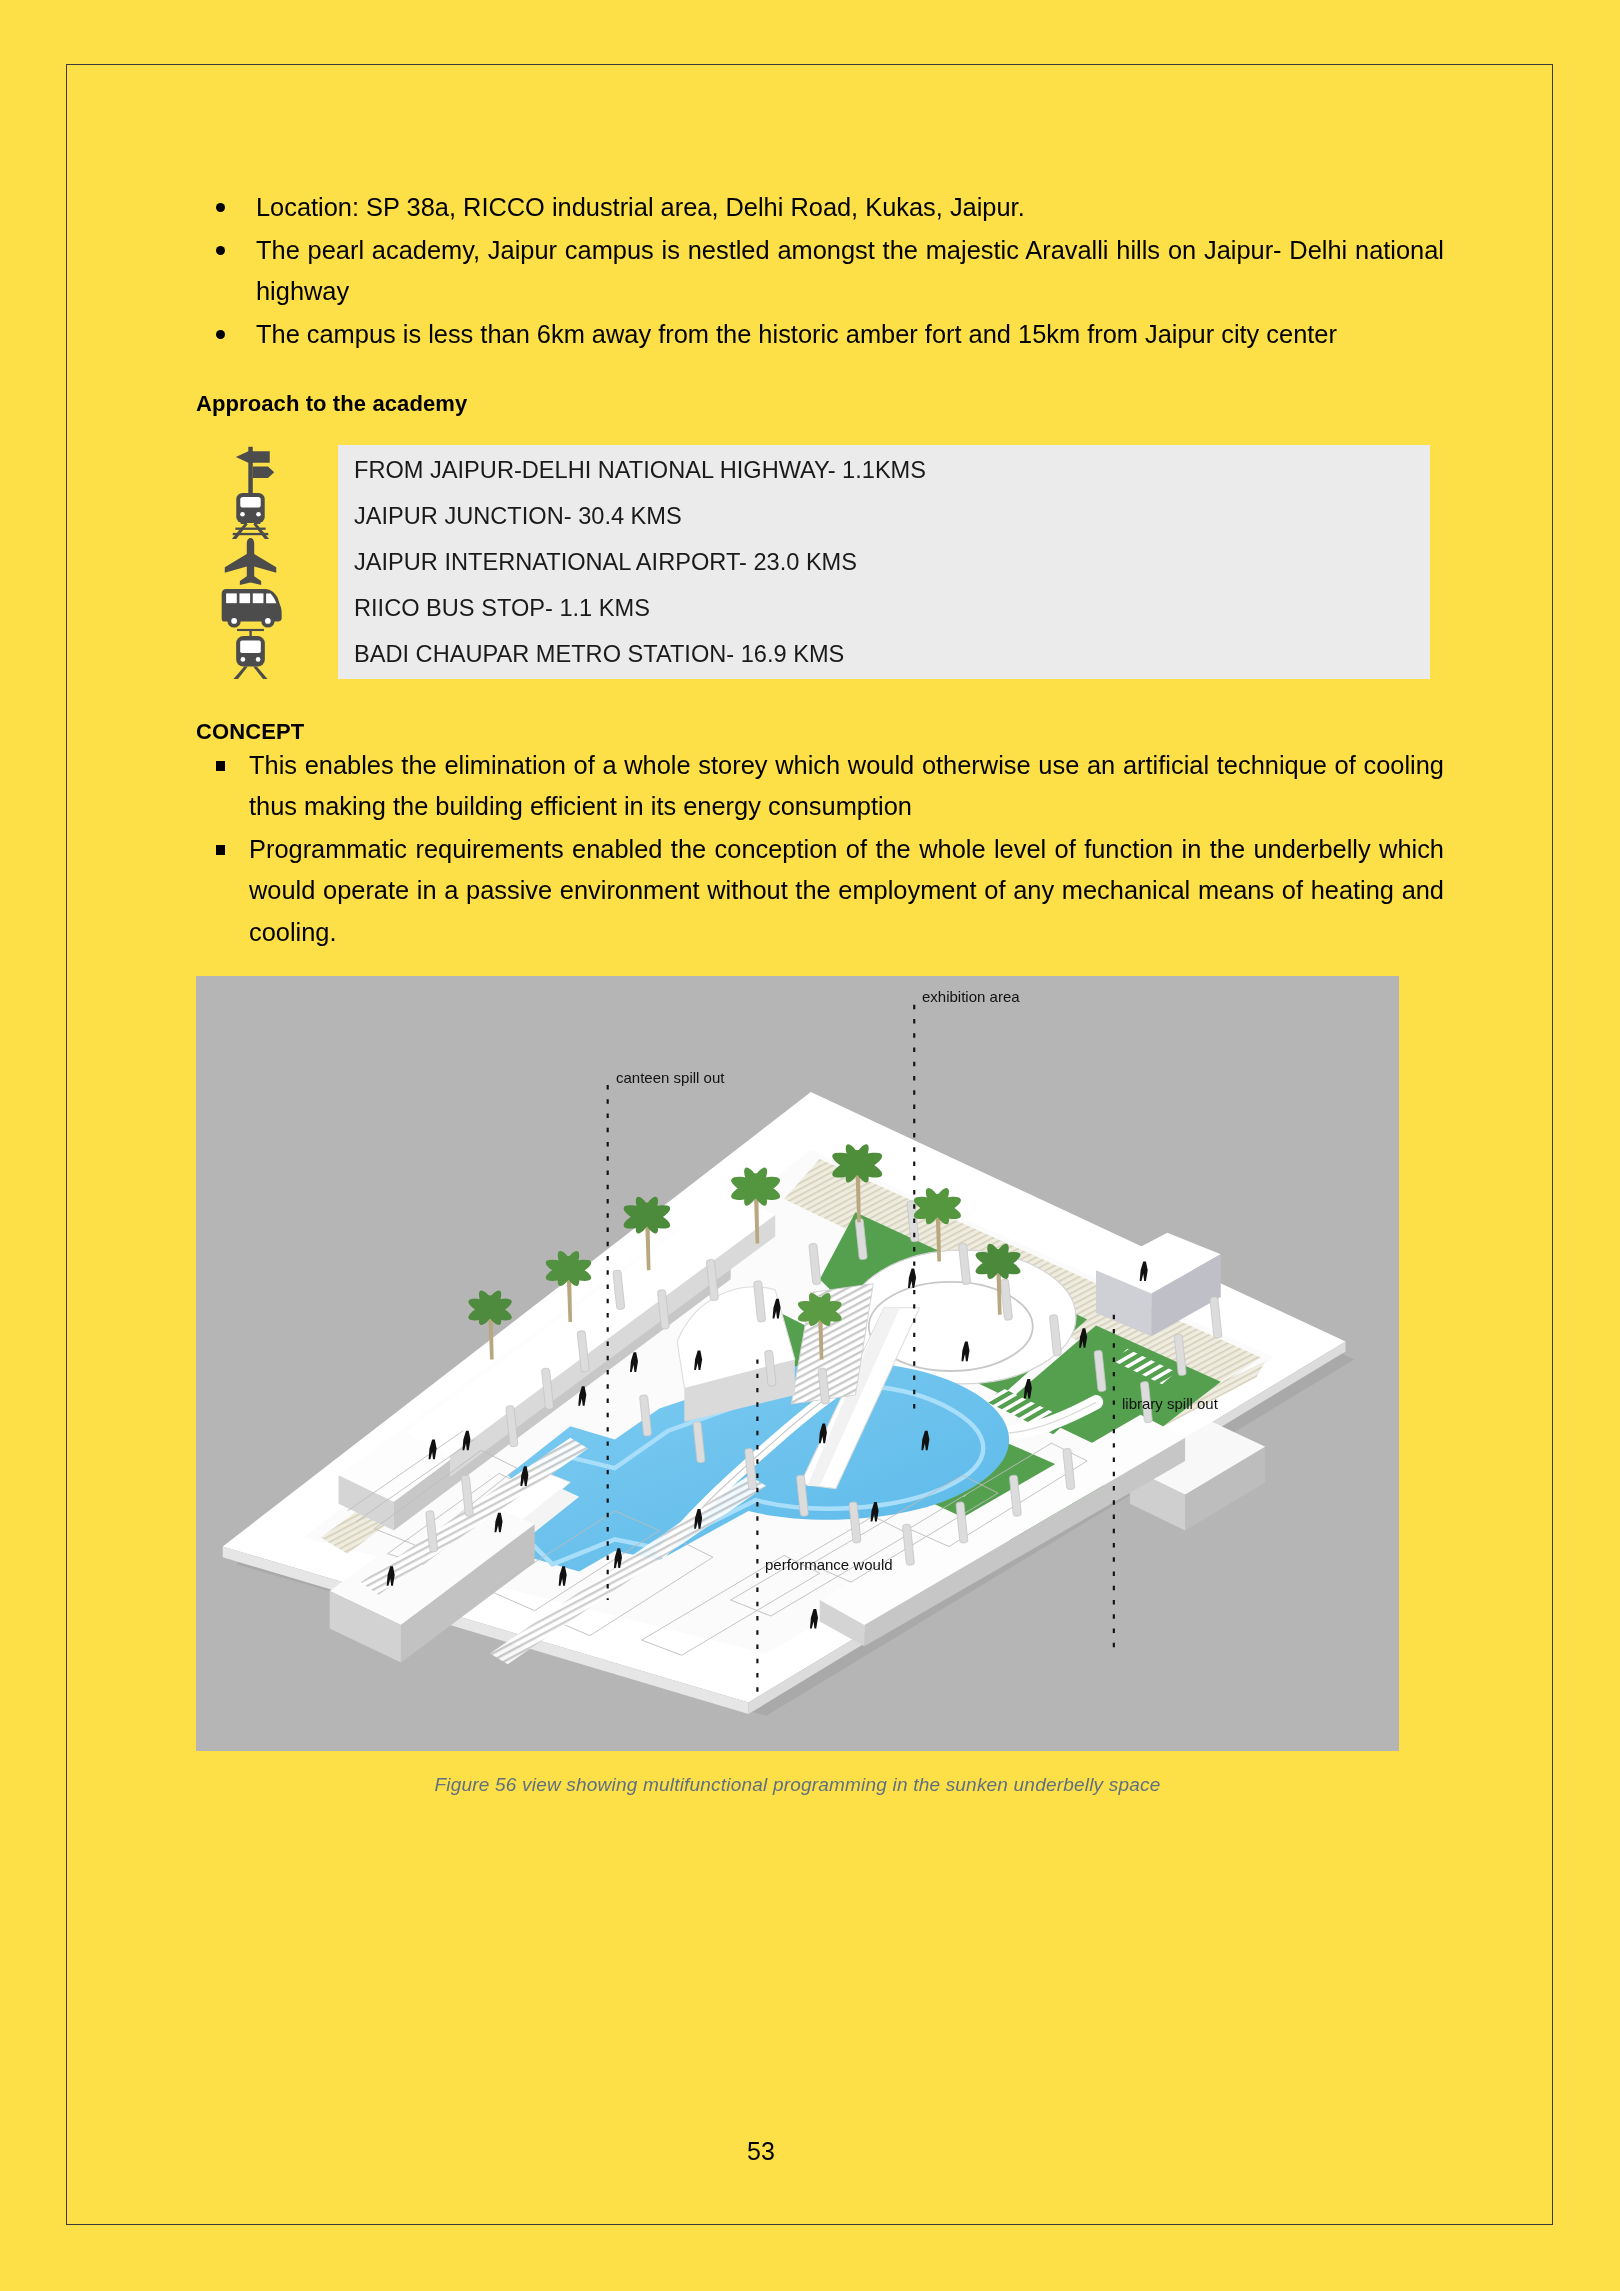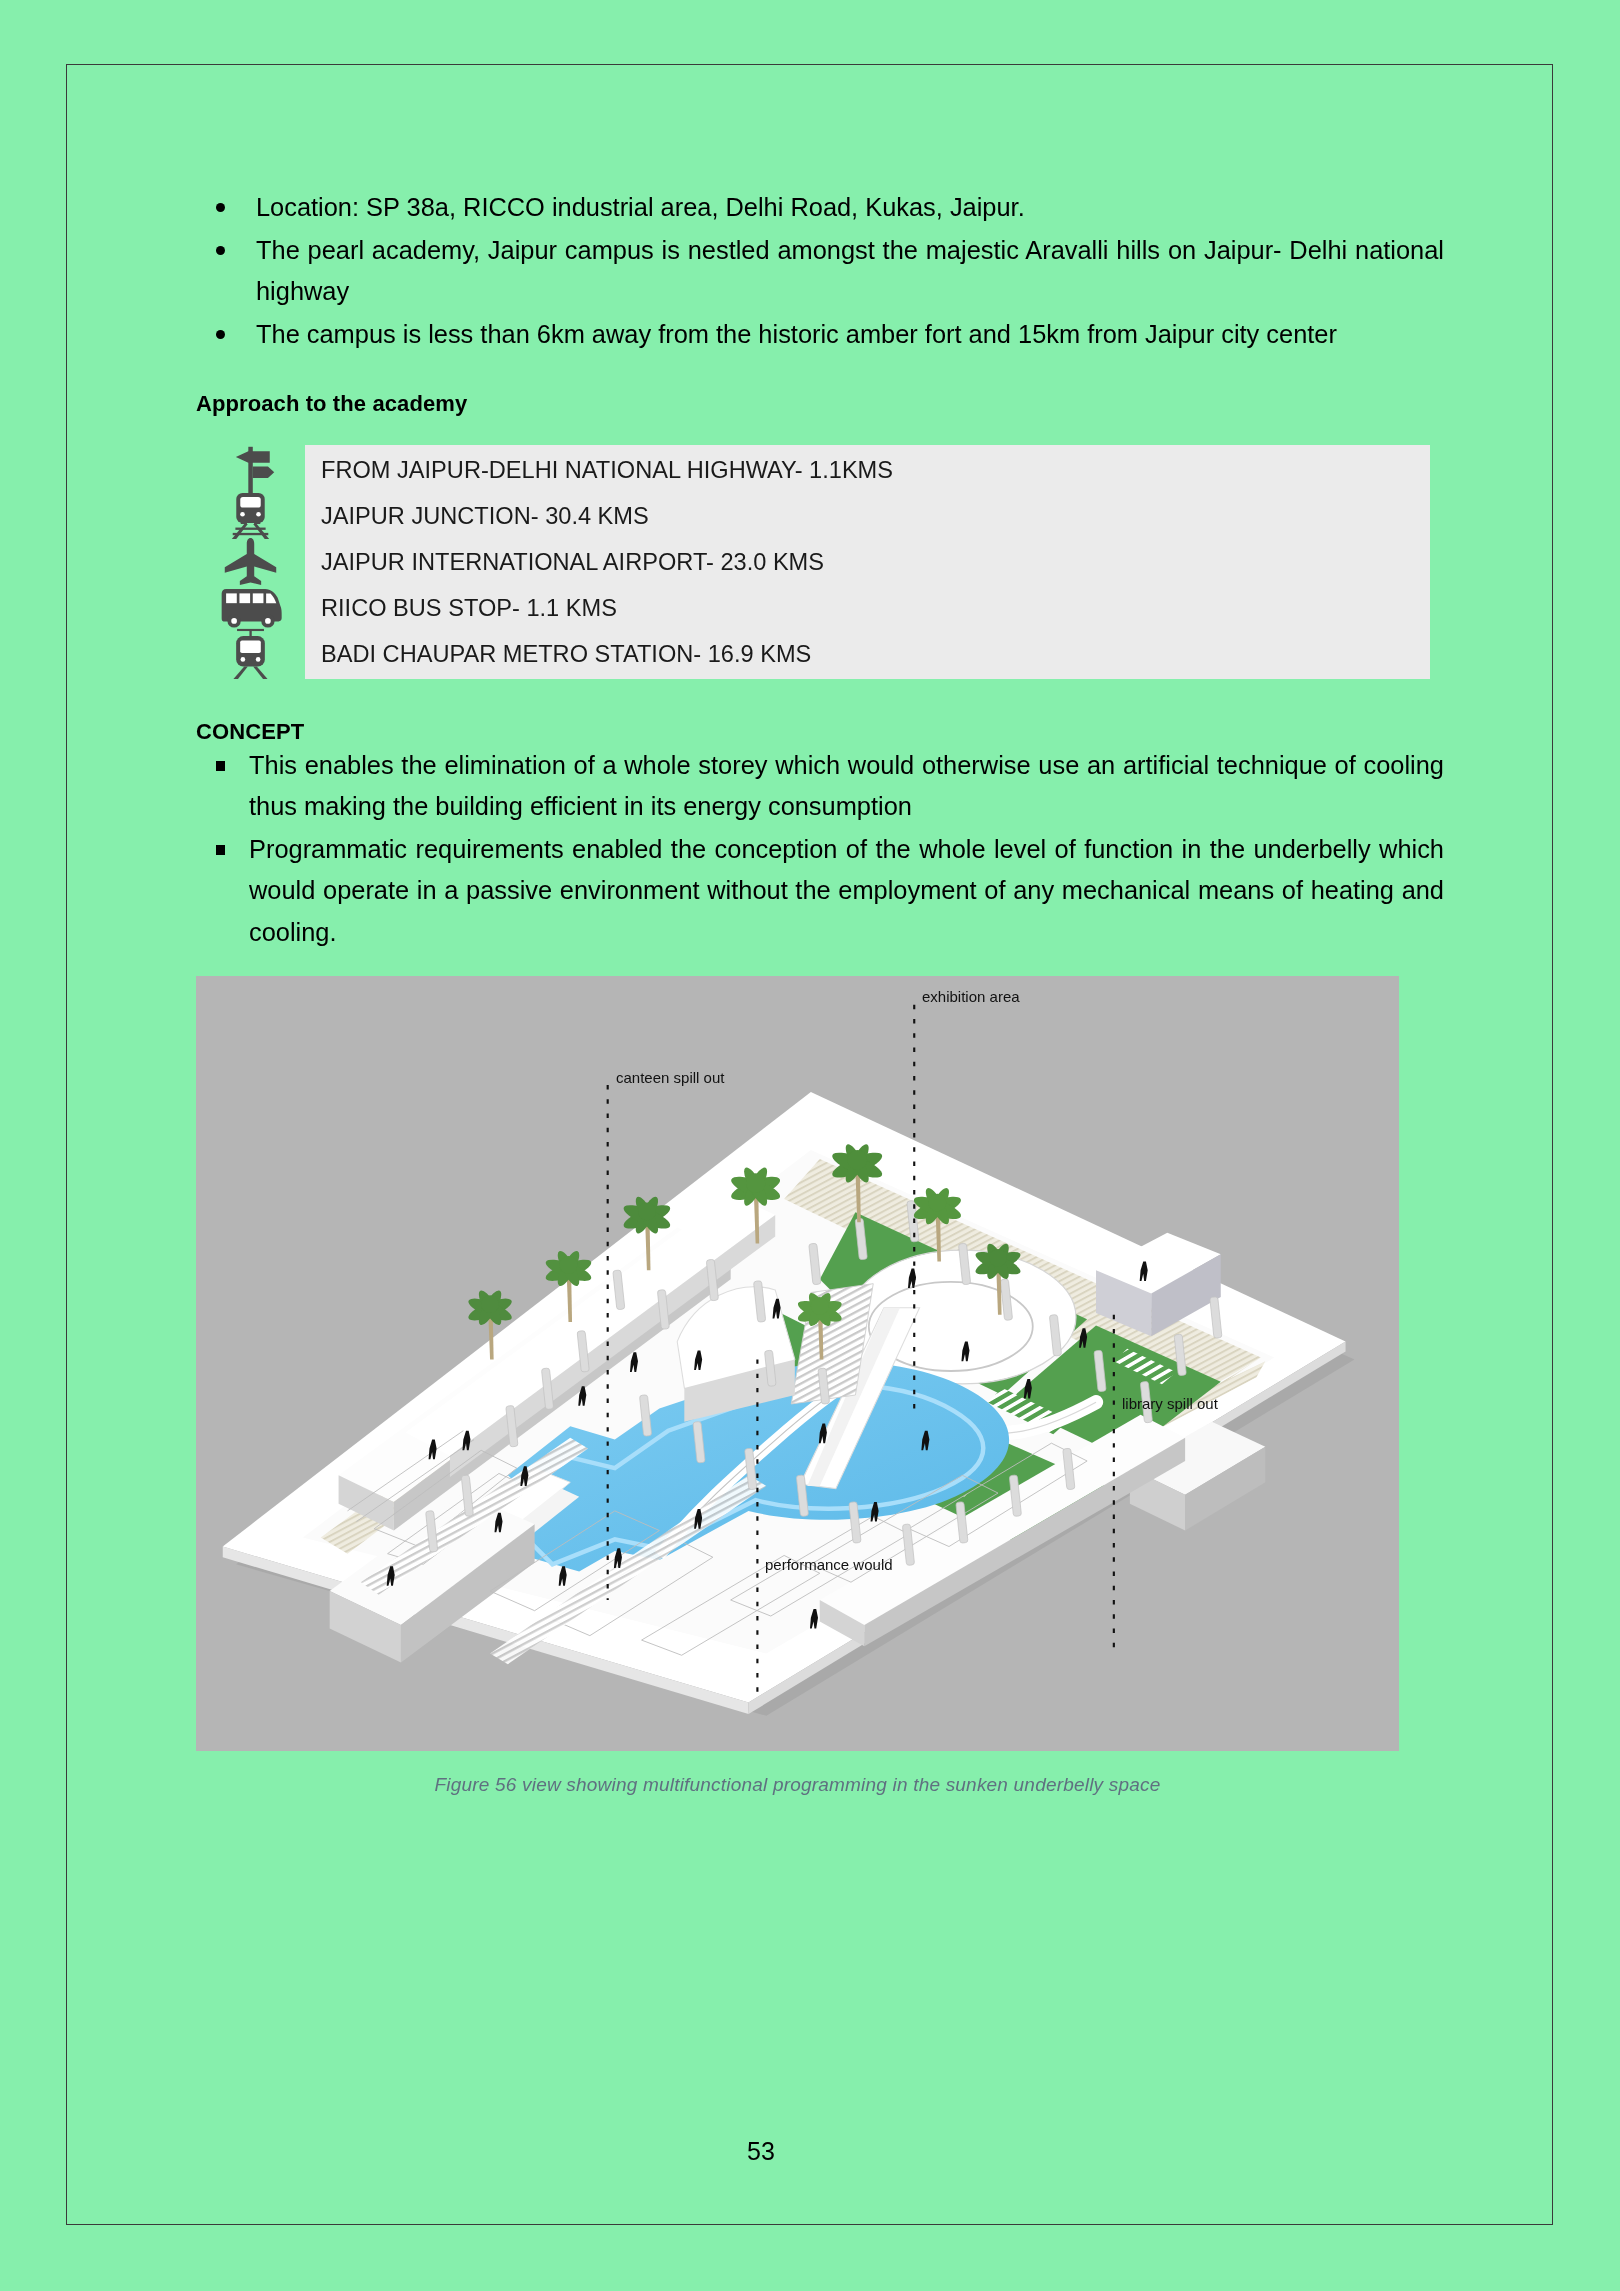--- a/index.html
+++ b/index.html
@@ -11,21 +11,21 @@
     width: 1621px;
     height: 2292px;
     font-family: "Liberation Sans", sans-serif;
     -webkit-font-smoothing: antialiased;
   }
 
   #page {
     position: relative;
     width: 1621px;
     height: 2292px;
-    background: #86efac;
+    background: #fde047;
     box-sizing: border-box;
   }
 
   
   #page-frame {
     position: absolute;
     left: 66px;
     top: 64px;
     width: 1487px;
     height: 2161px;
@@ -101,20 +101,21 @@
   
   #approach-table {
     margin-top: 34px;
     width: 1234px;
   }
   .approach-row {
     display: flex;
     align-items: center;
     height: 38px;
     margin-bottom: 8px;
+    gap: 33px;
   }
   .approach-icon {
     width: 109px;
     min-width: 109px;
     display: flex;
     align-items: center;
     justify-content: center;
     color: #4c4c4c;
   }
   .approach-icon svg { display: block; }

